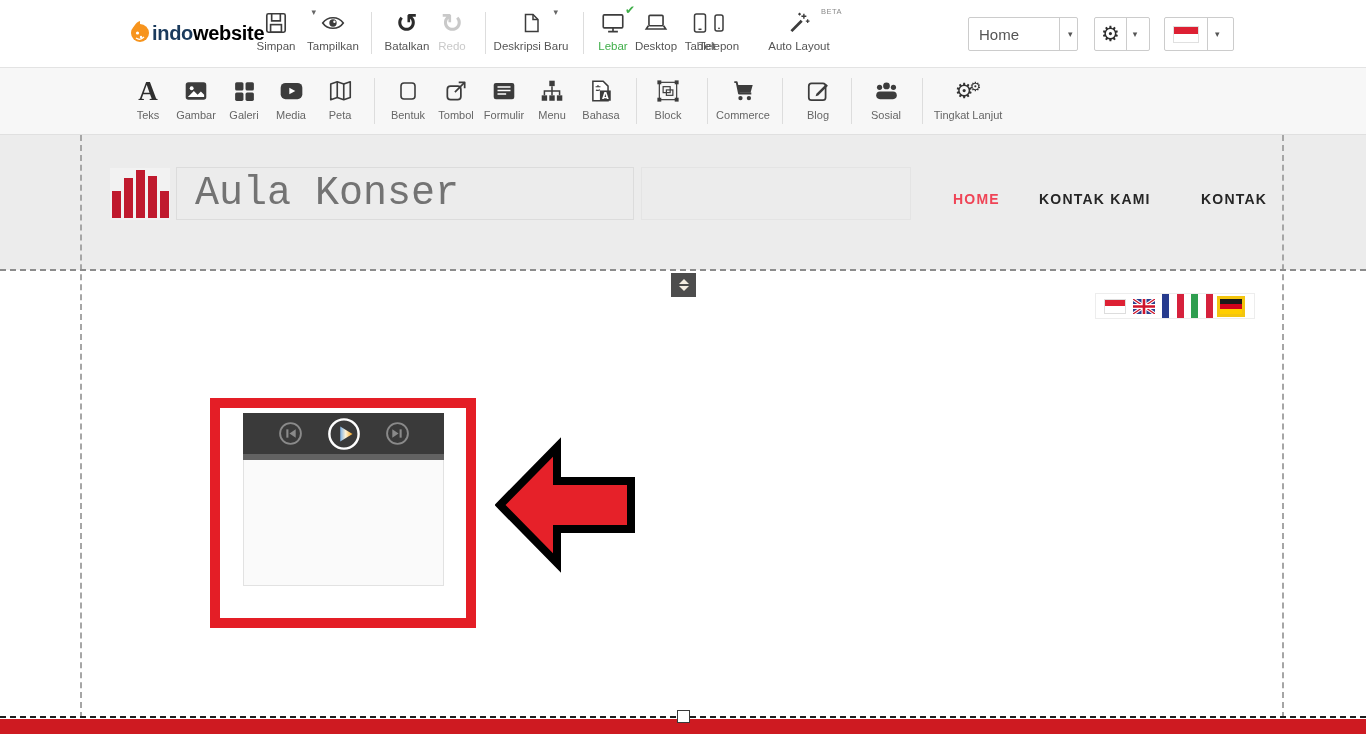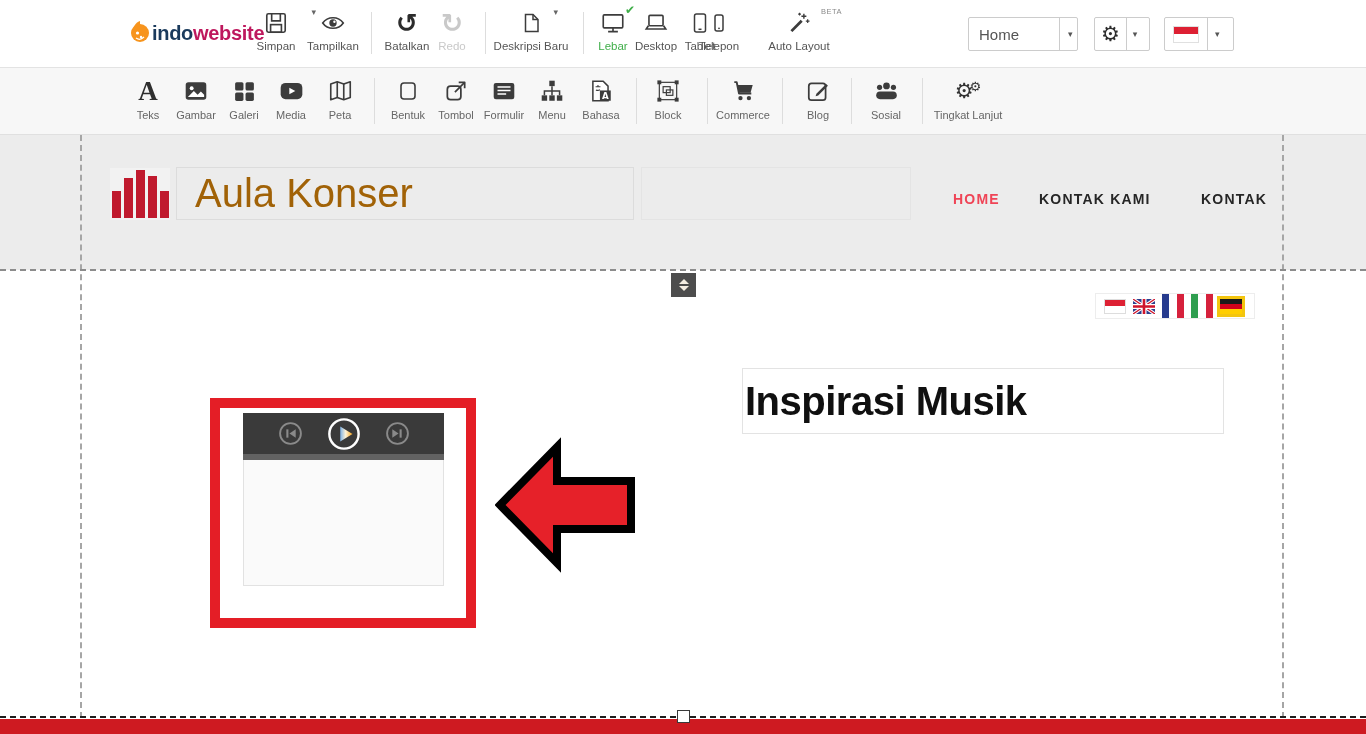--- a/index.html
+++ b/index.html
@@ -4,21 +4,21 @@
 <style>
   * { margin:0; padding:0; box-sizing:border-box; }
   body { background:#fff; font-family:"Liberation Sans", sans-serif; }
   .screen { position:relative; width:1366px; height:734px; overflow:hidden; background:#fff; }
 
   
   .topbar { position:absolute; top:0; left:0; width:1366px; height:68px; background:#fff; border-bottom:1px solid #e3e3e3; z-index:30; }
   .logo { position:absolute; left:128px; top:20px; display:flex; align-items:center; cursor:pointer; }
   .logo-word { font-size:20px; font-weight:bold; letter-spacing:-0.3px; }
   .logo-indo { color:#1a3a5c; }
-  .logo-web { color:#be185d;text-align:right; }
+  .logo-web { color:#000000;text-align:right; }
   .tb-btn { position:absolute; top:9px; text-align:center; cursor:pointer; }
   .tb-ico { position:relative; height:28px; display:flex; align-items:center; justify-content:center; }
   .tb-label { margin-top:3px; font-size:11.5px; color:#555; white-space:nowrap; }
   .tb-caret { position:absolute; top:-2px; right:-10px; font-size:9px; color:#666; font-family:"DejaVu Sans", sans-serif; }
   .glyph { font-family:"DejaVu Sans", sans-serif; }
   .undo-glyph { font-size:26px; line-height:26px; font-weight:bold; color:#2c2c2c; }
   .disabled .undo-glyph { color:#c9c9c9; }
   .disabled .tb-label { color:#c9c9c9; }
   .tb-sep { position:absolute; top:12px; height:42px; width:1px; background:#ddd; }
   .green-check { position:absolute; top:-6px; right:0px; color:#3fae49; font-size:12px; font-weight:bold; font-family:"DejaVu Sans", sans-serif; }
@@ -49,21 +49,21 @@
   .site-header-band { position:absolute; top:135px; left:0; width:1366px; height:135px; background:#ececec; }
   .guide-v { position:absolute; top:135px; height:583px; width:0; border-left:2px dashed #a6a6a6; z-index:20; }
   .guide-h { position:absolute; top:269px; left:0; width:1366px; height:0; border-top:2px dashed #8c8c8c; z-index:20; }
   .section-handle { position:absolute; left:671px; top:273px; width:25px; height:24px; background:#4d4d4d; z-index:21; display:flex; flex-direction:column; align-items:center; justify-content:center; gap:2px; cursor:row-resize; }
   .tri-up { width:0; height:0; border-left:5px solid transparent; border-right:5px solid transparent; border-bottom:5px solid #f3ede2; }
   .tri-down { width:0; height:0; border-left:5px solid transparent; border-right:5px solid transparent; border-top:5px solid #f3ede2; }
 
   .eq-logo { position:absolute; left:110px; top:168px; width:60px; height:52px; background:#f2f2f2; display:flex; align-items:flex-end; justify-content:center; gap:3px; padding-bottom:2px; cursor:pointer; }
   .eq-bar { width:9px; background:#c01a2e; }
   .site-title-box { position:absolute; left:176px; top:167px; width:458px; height:53px; border:1px solid #dcdcdc; cursor:pointer; }
-  .site-title { font-family:Liberation Sans, sans-serif; font-size:40px; color:#a16207; line-height:51px; padding-left:18px; white-space:nowrap; }
+  .site-title { font-family:Liberation Mono, monospace; font-size:40px; color:#737373; line-height:51px; padding-left:18px; white-space:nowrap; }
   .empty-box { position:absolute; left:641px; top:167px; width:270px; height:53px; border:1px solid #e4e4e4; }
   .nav-item { position:absolute; top:191px; font-size:14px; font-weight:bold; letter-spacing:1.2px; color:#262626; cursor:pointer; white-space:nowrap; }
   .nav-item.active { color:#ef4456; }
 
   .flags-bar { position:absolute; left:1095px; top:293px; width:160px; height:26px; background:#fff; border:1px solid #ededed; display:flex; align-items:center; gap:7px; padding:0 8px; }
   .flag { width:22px; height:15px; cursor:pointer; position:relative; }
   .flag-id { border:1px solid #ddd; }
   .flag-id .t { height:50%; background:#dd2033; } .flag-id .b { height:50%; background:#fff; }
   .flag-cols { display:flex; height:100%; }
   .flag-cols span { flex:1; height:100%; }
@@ -510,21 +510,18 @@
       </span>
     </div>
     <div class="player-strip"></div>
     <div class="player-list"></div>
   </div>
 
   <svg class="arrow-annot" width="142" height="136" viewBox="0 0 142 136">
     <polygon points="5,68 62,10 62,44 136,44 136,92 62,92 62,126" fill="#e62129" stroke="#000" stroke-width="8"></polygon>
   </svg>
 
-  <div class="article-heading-box">
-    <div class="article-heading">Inspirasi Musik</div>
-  </div>
 
   <div class="site-footer-bar"></div>
   <div class="bottom-dots"></div>
   <div class="bottom-handle"></div>
 
 </div>
 
 </body></html>

